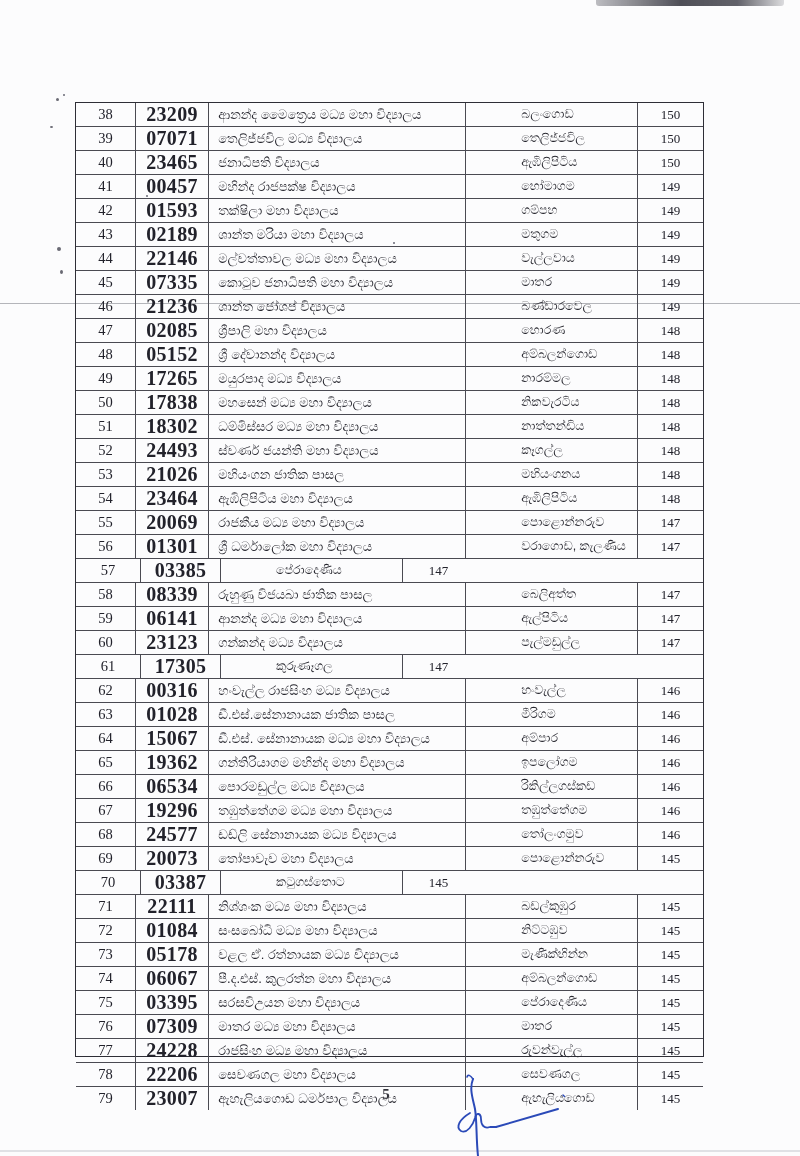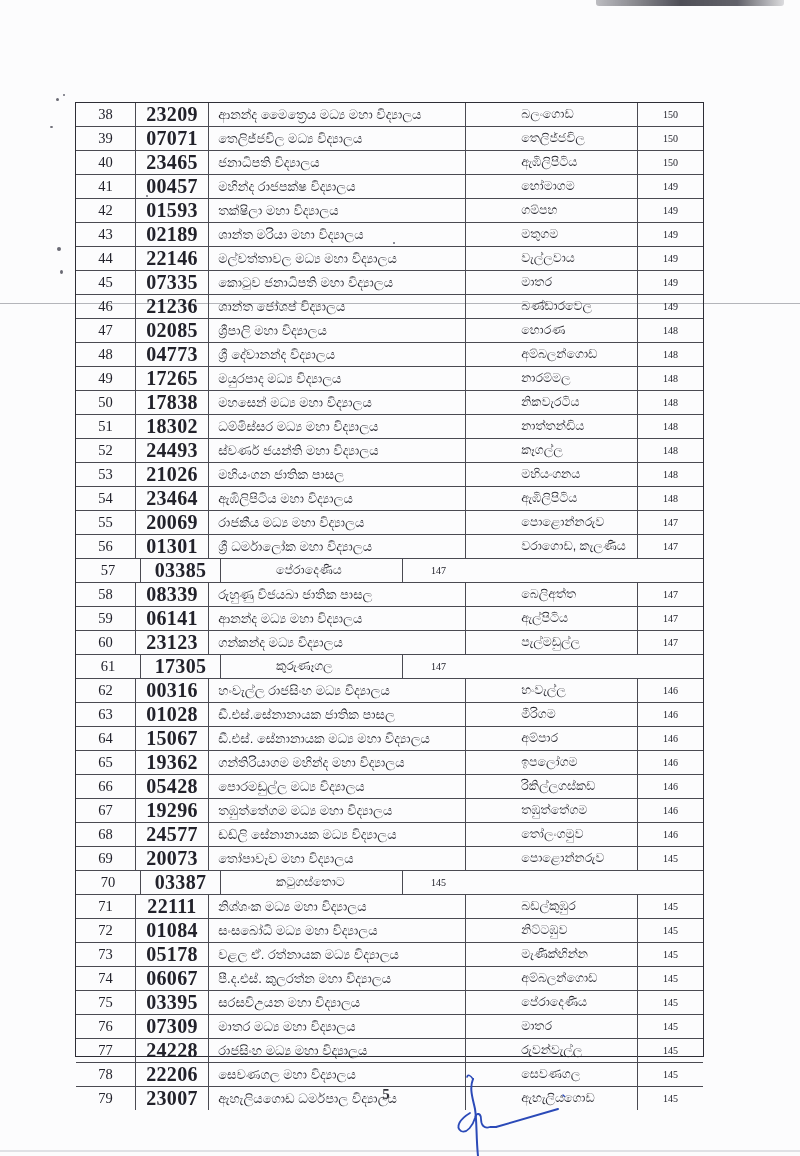--- a/index.html
+++ b/index.html
@@ -53,21 +53,21 @@
     color:#22222b;
     overflow:hidden;white-space:nowrap;
   }
   .c-no{width:65px;justify-content:center;
     font-family:"Liberation Serif", serif;font-size:14.5px;}
   .c-code{width:80px;justify-content:center;
     font-family:"Liberation Serif", serif;font-size:20px;letter-spacing:.3px;font-weight:bold;}
   .c-school{width:279px;padding-left:9px;font-size:13px;color:#26262e;}
   .c-loc{width:134px;padding-left:7px;font-size:12.5px;color:#26262e;margin-left:48px;}
   .c-score{width:71px;justify-content:center;border-right:none;
-    font-family:"Liberation Serif", serif;font-size:10px;}
+    font-family:"Liberation Serif", serif;font-size:13px;}
   
   .page-number{
     position:absolute;left:374px;top:1086px;width:24px;
     text-align:center;
     font-family:"Liberation Serif", serif;
     font-size:15px;font-weight:bold;color:#33333b;
   }
   .signature{
     position:absolute;left:440px;top:1063px;
   }
@@ -154,21 +154,21 @@
       </div>
       <div class="trow">
         <div class="cell c-no">47</div>
         <div class="cell c-code">02085</div>
         <div class="cell c-school">ශ්‍රීපාලි මහා විද්‍යාලය</div>
         <div class="cell c-loc">හොරණ</div>
         <div class="cell c-score">148</div>
       </div>
       <div class="trow">
         <div class="cell c-no">48</div>
-        <div class="cell c-code">04773</div>
+        <div class="cell c-code">05152</div>
         <div class="cell c-school">ශ්‍රී දේවානන්ද විද්‍යාලය</div>
         <div class="cell c-loc">අම්බලන්ගොඩ</div>
         <div class="cell c-score">148</div>
       </div>
       <div class="trow">
         <div class="cell c-no">49</div>
         <div class="cell c-code">17265</div>
         <div class="cell c-school">මයුරපාද මධ්‍ය විද්‍යාලය</div>
         <div class="cell c-loc">නාරම්මල</div>
         <div class="cell c-score">148</div>
@@ -278,21 +278,21 @@
       </div>
       <div class="trow">
         <div class="cell c-no">65</div>
         <div class="cell c-code">19362</div>
         <div class="cell c-school">ගන්තිරියාගම මහින්ද මහා විද්‍යාලය</div>
         <div class="cell c-loc">ඉපලෝගම</div>
         <div class="cell c-score">146</div>
       </div>
       <div class="trow">
         <div class="cell c-no">66</div>
-        <div class="cell c-code">05428</div>
+        <div class="cell c-code">06534</div>
         <div class="cell c-school">පොරමඩුල්ල මධ්‍ය විද්‍යාලය</div>
         <div class="cell c-loc">රිකිල්ලගස්කඩ</div>
         <div class="cell c-score">146</div>
       </div>
       <div class="trow">
         <div class="cell c-no">67</div>
         <div class="cell c-code">19296</div>
         <div class="cell c-school">තඹුත්තේගම මධ්‍ය මහා විද්‍යාලය</div>
         <div class="cell c-loc">තඹුත්තේගම</div>
         <div class="cell c-score">146</div>

